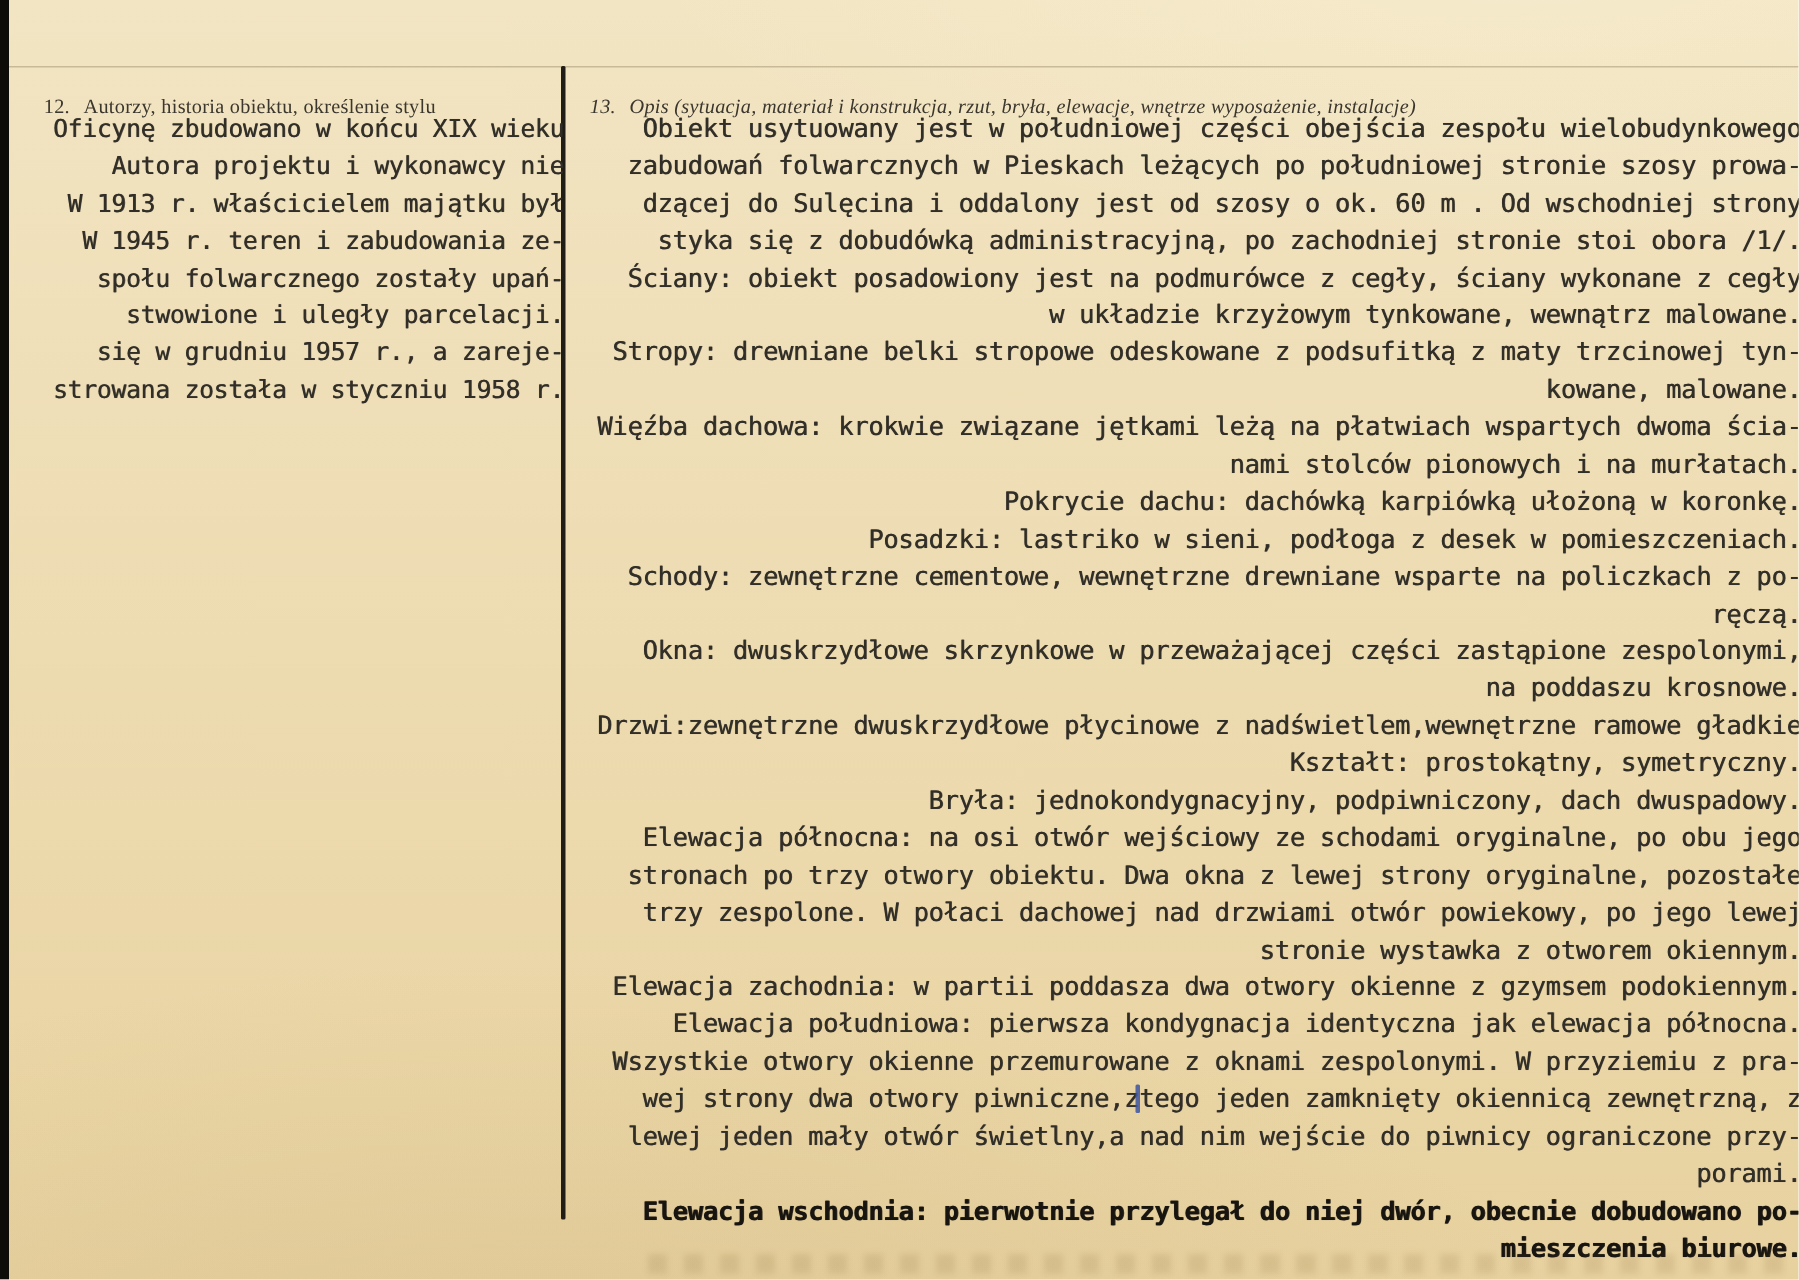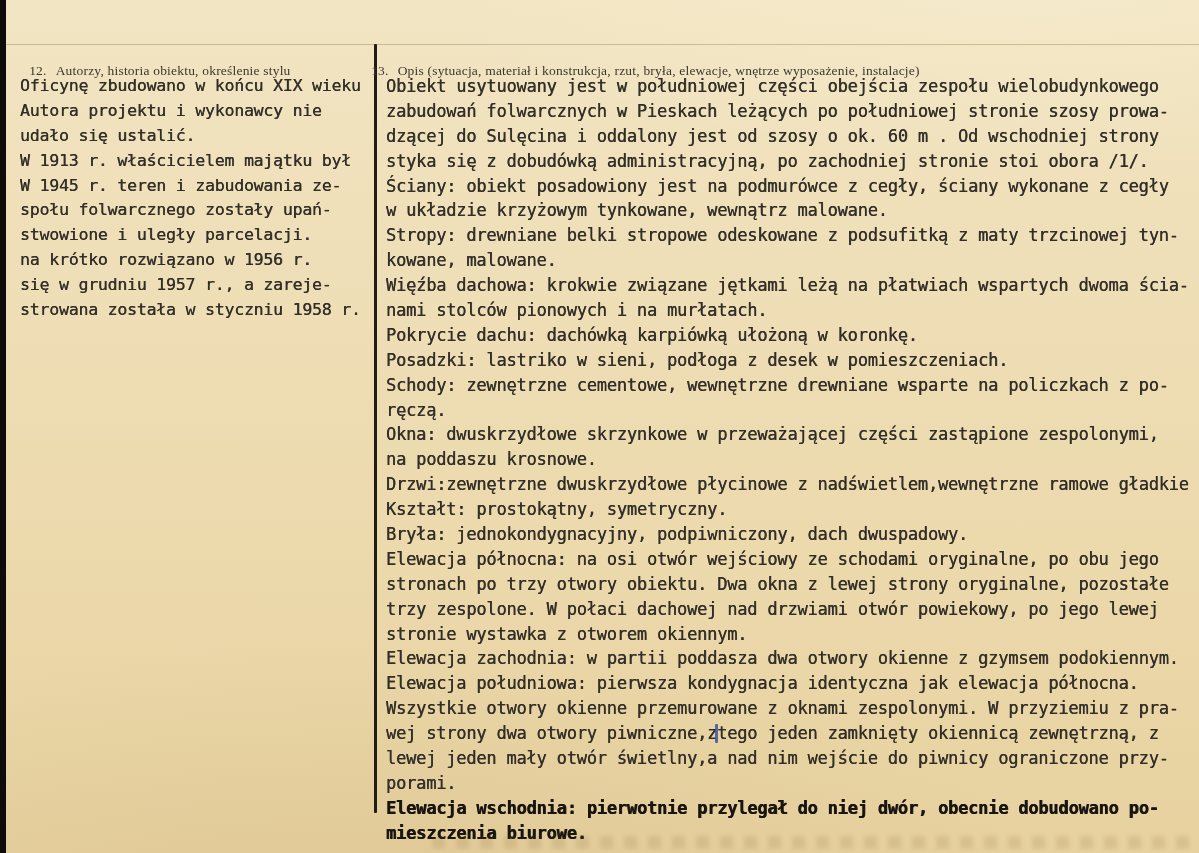--- a/index.html
+++ b/index.html
@@ -18,30 +18,31 @@
   .form-rule-top{position:absolute;left:6px;top:44px;width:1193px;height:1px;background:rgba(105,86,52,.30);}
   .column-divider{position:absolute;left:374px;top:44px;width:3px;height:769px;background:#201d16;border-radius:1px;}
 
   .section-header{
     position:absolute;top:47px;
     font-family:"Liberation Serif","DejaVu Serif",serif;
     font-size:13.5px;color:#3b372e;letter-spacing:.2px;white-space:pre;
   }
   .section-header .num{margin-right:9px;margin-top:40px;}
   #header-12{left:22px;}
-  #header-13{left:364px;}
+  #header-13{left:386px;font-style:italic;}
 
   .text-body{position:absolute;top:74px;color:#312e28;}
   #left-body{left:20px;width:356px;font-size:16.5px;}
   #right-body{left:386px;width:815px;font-size:17px;}
 
   .tline{
     white-space:pre;line-height:24.9px;height:24.9px;
     text-shadow:0.35px 0 0 rgba(47,44,38,.75), 0 0 .5px rgba(47,44,38,.35);
     letter-spacing:-0.2px;
+    text-align:right;
   }
   .tline.bold{
     color:#181510;font-weight:700;
     text-shadow:0.55px 0 0 rgba(20,17,12,.85), 0 0 .6px rgba(20,17,12,.4);
   }
   .u{
     text-decoration-thickness:1.6px;
     text-underline-offset:3.5px;
   }
   .ink-mark{
@@ -66,26 +67,24 @@
   <span class="num">12.</span><span>Autorzy, historia obiektu, określenie stylu</span>
 </div>
 
 <div id="header-13" class="section-header">
   <span class="num">13.</span><span>Opis (sytuacja, materiał i konstrukcja, rzut, bryła, elewacje, wnętrze wyposażenie, instalacje)</span>
 </div>
 
 <div id="left-body" class="text-body">
     <div class="tline"><span>Oficynę zbudowano w końcu XIX wieku</span></div>
     <div class="tline"><span>Autora projektu i wykonawcy nie</span></div>
-    <div class="tline"><span>udało się ustalić.</span></div>
     <div class="tline"><span>W 1913 r. właścicielem majątku był</span></div>
     <div class="tline"><span>W 1945 r. teren i zabudowania ze-</span></div>
     <div class="tline"><span>społu folwarcznego zostały upań-</span></div>
     <div class="tline"><span>stwowione i uległy parcelacji.</span></div>
-    <div class="tline"><span>na krótko rozwiązano w 1956 r.</span></div>
     <div class="tline"><span>się w grudniu 1957 r., a zareje-</span></div>
     <div class="tline"><span>strowana została w styczniu 1958 r.</span></div>
   </div>
 <div id="right-body" class="text-body">
     <div class="tline"><span>Obiekt </span><span class="u">usytuowany jest</span><span> w południowej części obejścia zespołu wielobudynkowego</span></div>
     <div class="tline"><span>zabudowań folwarcznych w Pieskach leżących po południowej stronie szosy prowa-</span></div>
     <div class="tline"><span>dzącej do Sulęcina i oddalony jest od szosy o ok. 60 m . Od wschodniej strony</span></div>
     <div class="tline"><span>styka się z dobudówką administracyjną, po zachodniej stronie stoi obora /1/.</span></div>
     <div class="tline"><span class="u">Ściany</span><span>: obiekt posadowiony jest na podmurówce z cegły, ściany wykonane z cegły</span></div>
     <div class="tline"><span>w układzie krzyżowym tynkowane, wewnątrz malowane.</span></div>

